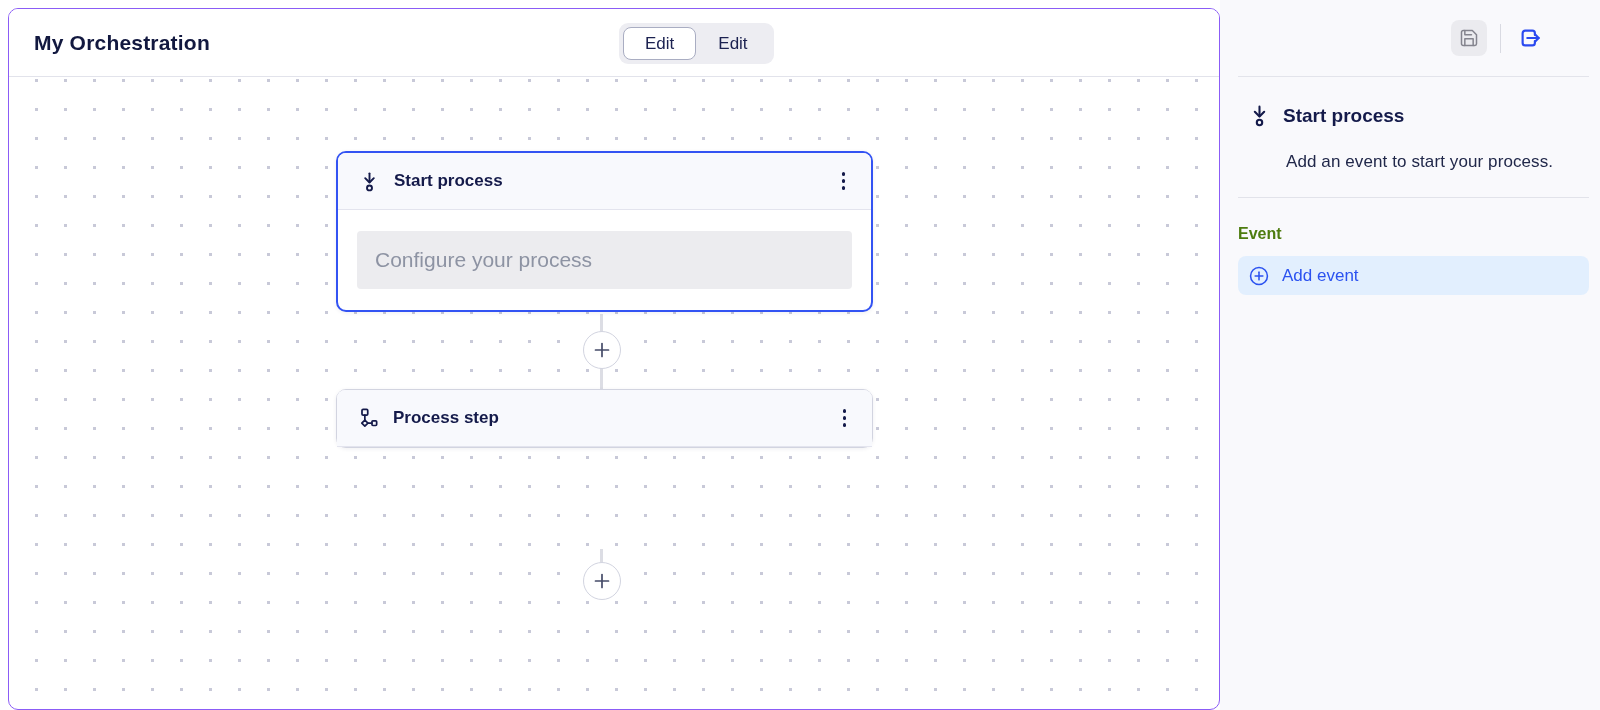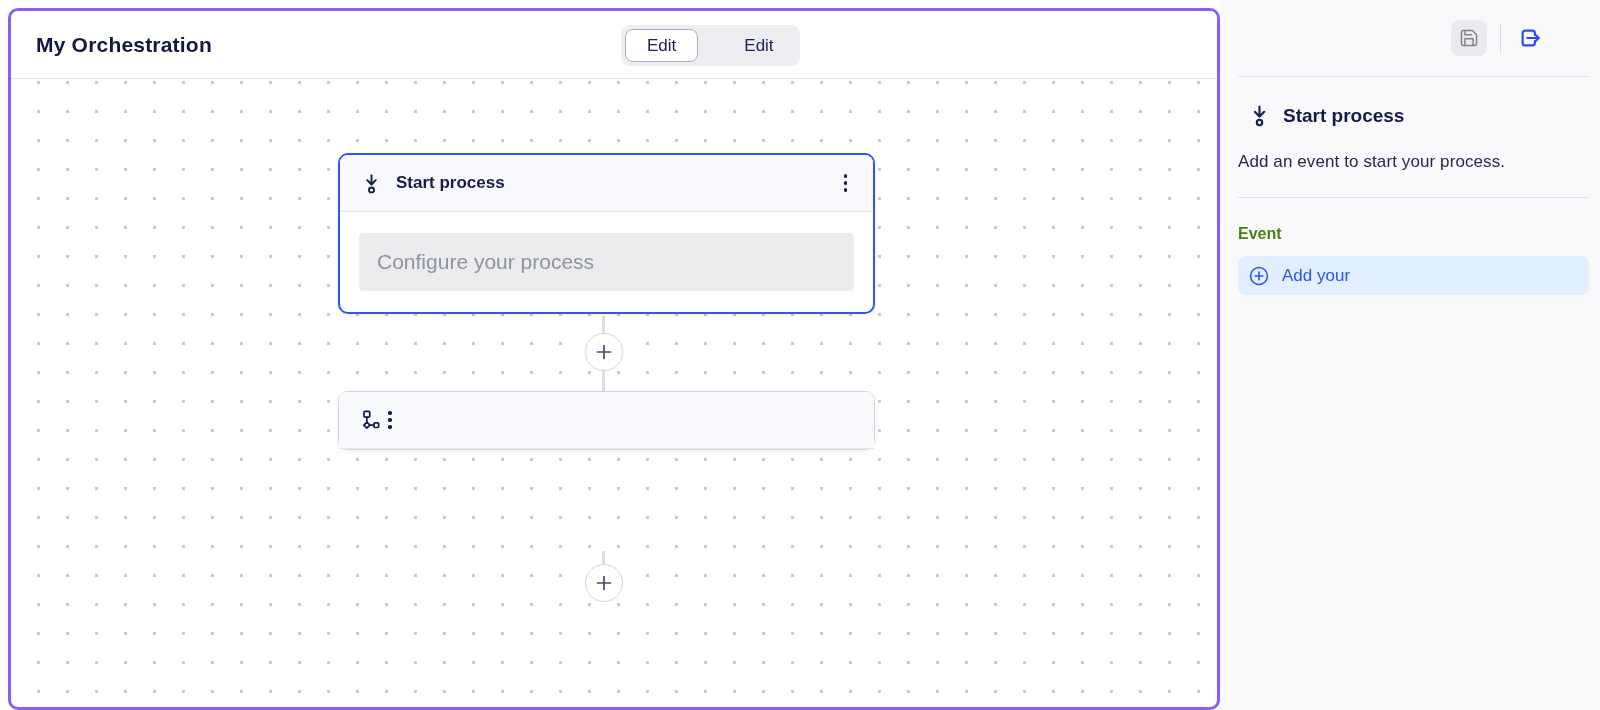--- a/index.html
+++ b/index.html
@@ -7,36 +7,35 @@
   body {
     background:#ffffff;
     font-family:"Liberation Sans", sans-serif;
     position:relative;
     color:#151b4d;
   }
 
   
   .canvas-panel {
     position:absolute; left:8px; top:8px; width:1212px; height:702px;
-    background:#ffffff; border:3px solid #8b5cf6; border-radius:10px;
+    background:#ffffff; border:1px solid #8b5cf6; border-radius:10px;
     overflow:hidden;
   }
   .canvas-header {
     height:68px; border-bottom:1px solid #e2e3eb; background:#ffffff;
     display:flex; align-items:center; position:relative; z-index:5;
   }
   .canvas-title {
     margin-left:25px; font-size:21px; font-weight:700; color:#12183f;
     letter-spacing:.2px;
   }
   .seg {
     position:absolute; left:610px; top:14px; height:41px;
     background:#ededf2; border-radius:9px; display:flex; align-items:center;
     padding:4px;
-    gap:24px;
   }
   .seg-btn {
     height:33px; padding:0 21px; display:flex; align-items:center; justify-content:center;
     font-size:17px; color:#1b2150; border-radius:8px; border:1px solid transparent;
     cursor:pointer; background:transparent;
   }
   .seg-btn.selected { background:#ffffff; border:1px solid #a9adc2; }
 
   .canvas-body {
     position:absolute; left:0; top:69px; right:0; bottom:0;
@@ -88,21 +87,21 @@
   .exit-btn {
     width:32px; height:32px; display:flex; align-items:center; justify-content:center;
     cursor:pointer;
   }
   .sidebar-content {
     margin-left:18px; margin-right:11px; border-top:1px solid #e3e4eb;
     padding-top:26px;
   }
   .panel-title-row { display:flex; align-items:center; gap:11px; padding-left:9px; }
   .panel-title { font-size:19px; font-weight:700; color:#141a4a; }
-  .panel-desc { margin-top:24px; font-size:17px; color:#21284a; letter-spacing:.1px; }
+  .panel-desc { margin-top:24px; font-size:17px; color:#21284a; letter-spacing:.1px;margin-left:48px; }
   .panel-divider { margin-top:25px; border-top:1px solid #e2e3ea; }
   .section-label { margin-top:27px; font-size:16px; font-weight:700; color:#4d7c0f; }
   .add-event {
     margin-top:13px; height:39px; background:#e2effe; border-radius:8px;
     display:flex; align-items:center; padding:0 10px; gap:12px; cursor:pointer;
   }
   .add-event-label { color:#2b52f0; font-size:17px; font-weight:500; }
   svg { display:block; }
 </style>
 </head>
@@ -157,20 +156,21 @@
       <div class="node-header">
         <span>
           <svg width="23" height="23" viewBox="0 0 24 24" fill="none" stroke="#141a4a" stroke-width="1.8" stroke-linecap="round" stroke-linejoin="round">
             <rect x="5.2" y="2.5" width="6" height="6" rx="1.2"></rect>
             <line x1="8.2" y1="8.5" x2="8.2" y2="13.6"></line>
             <path d="M8.2 13.6 L11.4 16.8 L8.2 20 L5 16.8 Z"></path>
             <line x1="11.4" y1="16.8" x2="15.6" y2="16.8"></line>
             <rect x="15.6" y="14.4" width="4.9" height="4.9" rx="1"></rect>
           </svg>
         </span>
+        <span class="node-title">Process step</span>
         <span class="kebab">
           <span class="dot"></span>
             <span class="dot"></span>
             <span class="dot"></span>
         </span>
       </div>
     </div>
 
     <div class="add-node" style="top:484px;">
       <span>
@@ -227,17 +227,17 @@
     <div class="section-label">Event</div>
 
     <div class="add-event">
       <span>
         <svg width="22" height="22" viewBox="0 0 24 24" fill="none" stroke="#2b52f0" stroke-width="1.7" stroke-linecap="round">
           <circle cx="12" cy="12" r="9.2"></circle>
           <line x1="12" y1="7.8" x2="12" y2="16.2"></line>
           <line x1="7.8" y1="12" x2="16.2" y2="12"></line>
         </svg>
       </span>
-      <span class="add-event-label">Add your</span>
+      <span class="add-event-label">Add event</span>
     </div>
   </div>
 
 </div>
 
 </body></html>

